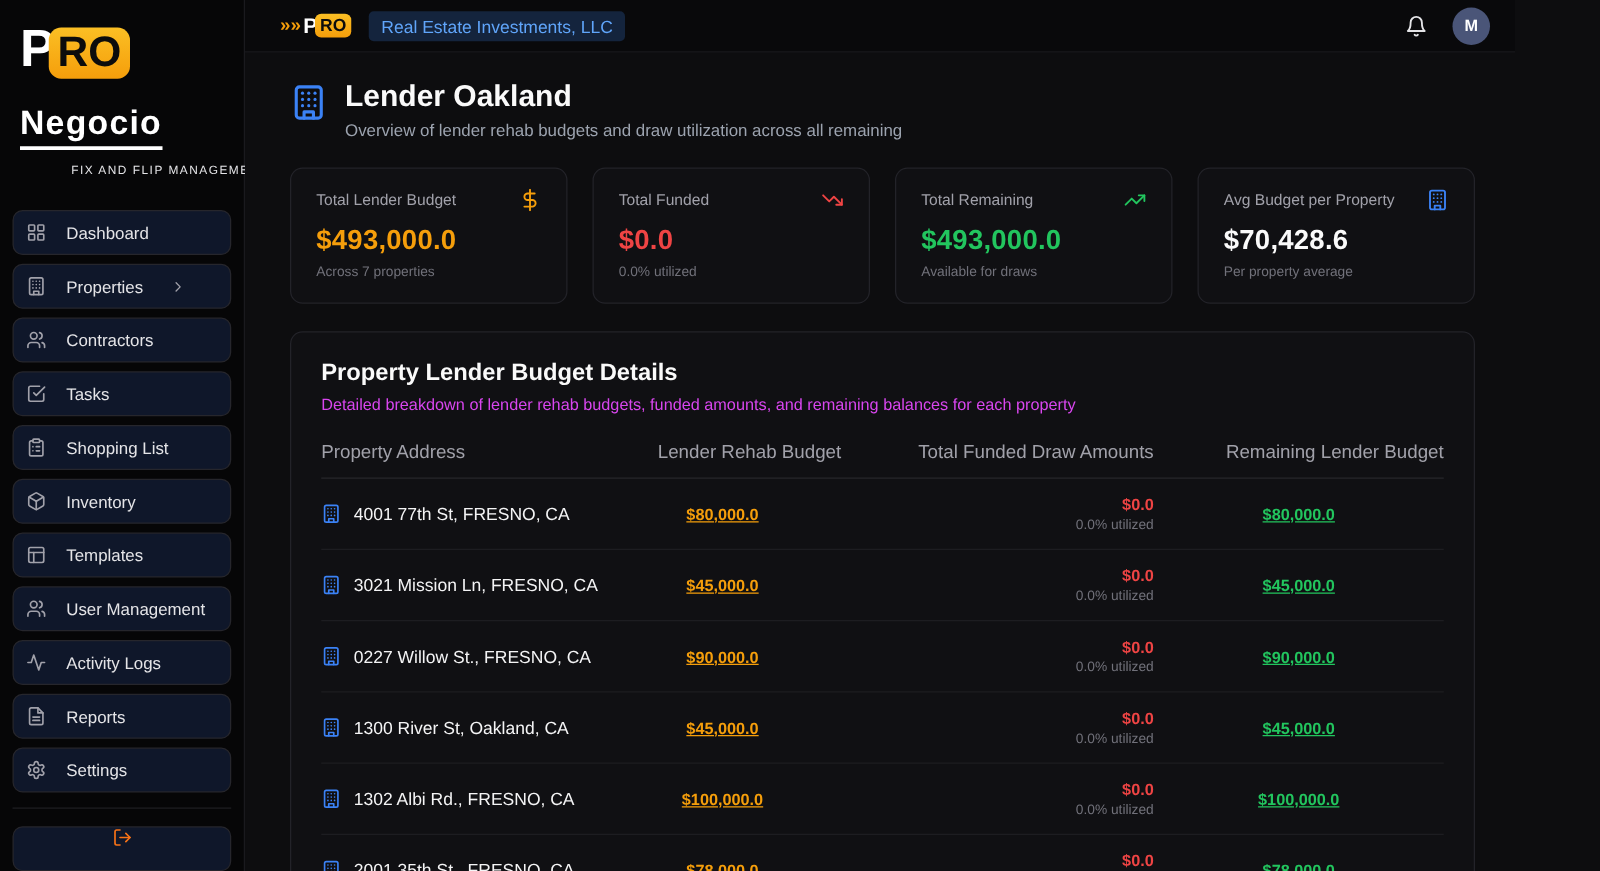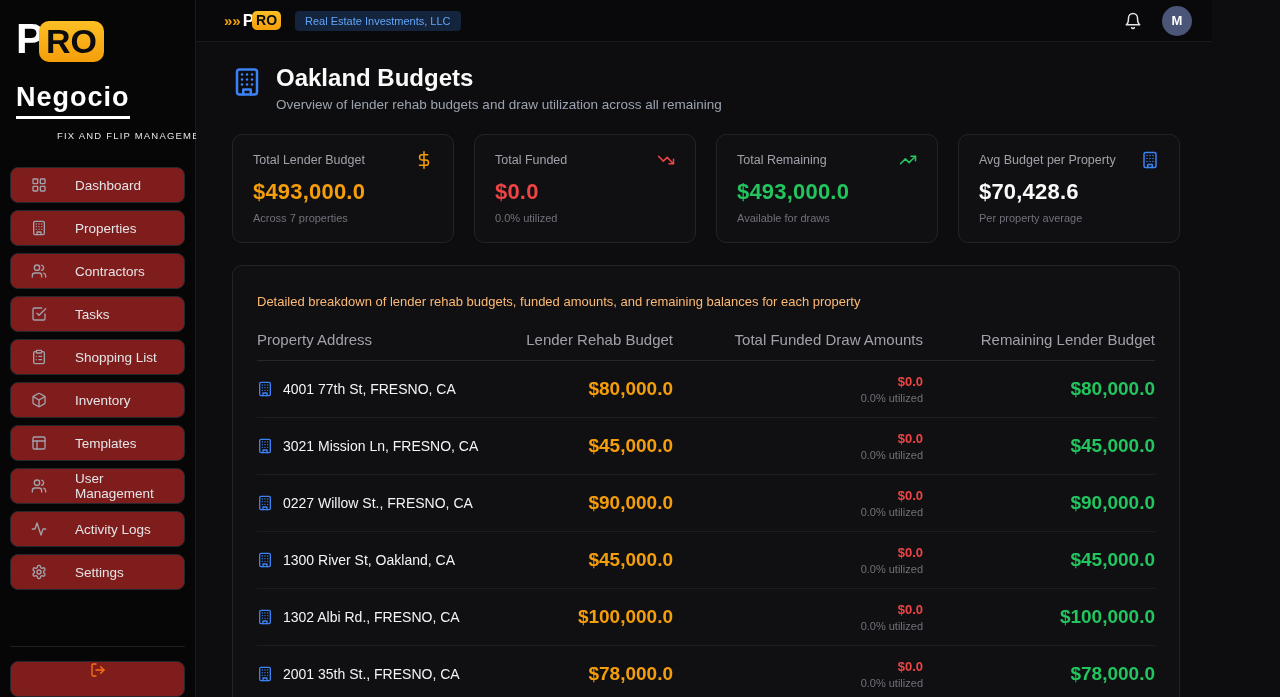--- a/index.html
+++ b/index.html
@@ -14,22 +14,22 @@
   .logo { padding: 0 6px; }
   .logo-row { line-height: 1; white-space: nowrap; }
   .logo-p { color: #fff; font-size: 42px; font-weight: 800; letter-spacing: -2px; }
   .logo-ro { background: linear-gradient(180deg, #fbbf24, #f59e0b); color: #0c0c0c; font-size: 34px;
              font-weight: 800; padding: 3px 7px 4px; border-radius: 10px; margin-left: -3px; display: inline-block; }
   .logo-name { color: #fff; font-size: 27px; font-weight: 700; letter-spacing: 1px; display: inline-block;
                border-bottom: 3px solid #fff; padding-bottom: 3px; margin-top: 20px; }
   .logo-tagline { color: #e4e4e7; font-size: 9.5px; letter-spacing: 1.2px; margin-top: 11px; white-space: nowrap; padding-left: 41px; }
 
   .nav { margin-top: 26px; display: flex; flex-direction: column; gap: 7px; }
-  .nav-item { display: flex; align-items: center; gap: 28px; height: 36px; padding: 0 20px;
-              border: 1px solid #26262c; border-radius: 8px; background: #7f1d1d;
+  .nav-item { display: flex; align-items: center; gap: 16px; height: 36px; padding: 0 10px;
+              border: 1px solid #26262c; border-radius: 8px; background: #0f172a;
               color: #e4e4e7; font-size: 13.5px; cursor: pointer; flex-shrink: 0; }
   .icon-slot { display: inline-flex; align-items: center; justify-content: center; }
   .icon-slot svg { width: 100%; height: 100%; display: block; }
   .nav-icon { width: 16px; height: 16px; color: #a1a1aa; flex-shrink: 0; }
   .chev { width: 13px; height: 13px; color: #a1a1aa; margin-left: 5px; }
 
   .logout-wrap { margin-top: auto; border-top: 1px solid #1e1e22; padding: 14px 0 0; }
   .logout { color: var(--logout_orange, #f97316); flex-direction: column; }
   .logout .nav-icon { color: var(--logout_orange, #f97316); }
 
@@ -37,21 +37,21 @@
   .main { flex: 1; display: flex; flex-direction: column; background: #0d0d0f; min-width: 0; }
 
   .topbar { height: 42px; flex-shrink: 0; display: flex; align-items: center;
             padding: 0 20px 0 28px; background: #09090b; border-bottom: 1px solid #19191d; }
   .mini-logo { display: flex; align-items: center; line-height: 1; }
   .mini-chevrons { color: #f59e0b; font-size: 15px; font-weight: 700; margin-right: 2px; }
   .mini-p { color: #fff; font-size: 17px; font-weight: 800; letter-spacing: -1px; }
   .mini-ro { background: linear-gradient(180deg, #fbbf24, #f59e0b); color: #0c0c0c; font-size: 14px;
              font-weight: 800; padding: 2px 4px 3px; border-radius: 5px; margin-left: -1px; }
   .company-badge { margin-left: 14px; background: #14243d; color: var(--badge_blue, #60a5fa);
-                   font-size: 11px; padding: 4px 10px; border-radius: 4px; }
+                   font-size: 14px; padding: 4px 10px; border-radius: 4px; }
   .topbar-right { margin-left: auto; display: flex; align-items: center; gap: 20px; }
   .bell-btn { width: 18px; height: 18px; color: #e4e4e7; cursor: pointer; }
   .avatar { width: 30px; height: 30px; border-radius: 50%; background: #4a5578; color: #fff;
             font-size: 13px; font-weight: 600; display: flex; align-items: center; justify-content: center; cursor: pointer; }
 
   .content { flex: 1; padding: 14px 32px 0 36px; overflow: hidden; }
 
   .page-header { display: flex; align-items: flex-start; gap: 14px; margin-top: 8px; }
   .page-icon { width: 30px; height: 30px; color: var(--blue, #3b82f6); margin-top: 3px; flex-shrink: 0; }
   .page-title { font-size: 24px; font-weight: 700; color: #fafafa; }
@@ -61,30 +61,30 @@
   .stat-card { background: #101013; border: 1px solid #232329; border-radius: 10px; padding: 16px 20px 18px; }
   .stat-head { display: flex; align-items: center; justify-content: space-between; }
   .stat-label { font-size: 12.5px; color: #a1a1aa; }
   .stat-icon { width: 18px; height: 18px; flex-shrink: 0; }
   .stat-value { font-size: 22px; font-weight: 700; margin-top: 10px; letter-spacing: .2px; }
   .stat-sub { font-size: 11px; color: #71717a; margin-top: 7px; }
 
   .table-card { background: #101013; border: 1px solid #232329; border-radius: 10px;
                 padding: 22px 24px; margin-top: 22px; min-height: 480px; }
   .table-title { font-size: 19px; font-weight: 700; color: #fafafa; }
-  .table-sub { font-size: 13px; color: #fdba74; margin-top: 6px; }
+  .table-sub { font-size: 13px; color: #d946ef; margin-top: 6px; }
 
   .grid-head, .trow { display: grid; grid-template-columns: minmax(0,1fr) 190px 250px 232px; align-items: center; }
   .grid-head { margin-top: 22px; padding-bottom: 12px; border-bottom: 1px solid #26262b;
                font-size: 15px; color: #a1a1aa; }
   .grid-head .col-right { text-align: right; }
   .trow { padding: 13px 0; border-bottom: 1px solid #1d1d21; cursor: pointer; }
   .addr { display: flex; align-items: center; gap: 10px; font-size: 14px; color: #f4f4f5; min-width: 0; }
   .addr-icon { width: 16px; height: 16px; color: var(--blue, #3b82f6); flex-shrink: 0; }
-  .money { font-size: 19px; font-weight: 600; text-align: right; }
+  .money { font-size: 13px; font-weight: 600; text-align: center; text-decoration: underline; }
   .budget-amt { color: var(--orange, #f59e0b); }
   .remaining-amt { color: var(--green, #22c55e); }
   .funded-cell { text-align: right; }
   .funded-amt { color: var(--red, #ef4444); font-size: 13px; font-weight: 600; }
   .funded-util { color: #71717a; font-size: 11px; margin-top: 3px; }
 </style>
 </head>
 <body>
 
 <div class="app">
@@ -213,20 +213,32 @@
   <div class="nav-item">
     <span class="icon-slot nav-icon">
             <svg viewBox="0 0 24 24" fill="none" stroke="currentColor" stroke-width="2" stroke-linecap="round" stroke-linejoin="round">
               <polyline points="22 12 18 12 15 21 9 3 6 12 2 12"></polyline>
             </svg>
           </span>
     <span>Activity Logs</span>
 
   </div>
 
+  <div class="nav-item">
+    <span class="icon-slot nav-icon">
+            <svg viewBox="0 0 24 24" fill="none" stroke="currentColor" stroke-width="2" stroke-linecap="round" stroke-linejoin="round">
+              <path d="M14 2H6a2 2 0 0 0-2 2v16a2 2 0 0 0 2 2h12a2 2 0 0 0 2-2V8z"></path>
+              <polyline points="14 2 14 8 20 8"></polyline>
+              <line x1="16" y1="13" x2="8" y2="13"></line>
+              <line x1="16" y1="17" x2="8" y2="17"></line>
+            </svg>
+          </span>
+    <span>Reports</span>
+
+  </div>
 
   <div class="nav-item">
     <span class="icon-slot nav-icon">
             <svg viewBox="0 0 24 24" fill="none" stroke="currentColor" stroke-width="2" stroke-linecap="round" stroke-linejoin="round">
               <path d="M12.22 2h-.44a2 2 0 0 0-2 2v.18a2 2 0 0 1-1 1.73l-.43.25a2 2 0 0 1-2 0l-.15-.08a2 2 0 0 0-2.73.73l-.22.38a2 2 0 0 0 .73 2.73l.15.1a2 2 0 0 1 1 1.72v.51a2 2 0 0 1-1 1.74l-.15.09a2 2 0 0 0-.73 2.73l.22.38a2 2 0 0 0 2.73.73l.15-.08a2 2 0 0 1 2 0l.43.25a2 2 0 0 1 1 1.73V20a2 2 0 0 0 2 2h.44a2 2 0 0 0 2-2v-.18a2 2 0 0 1 1-1.73l.43-.25a2 2 0 0 1 2 0l.15.08a2 2 0 0 0 2.73-.73l.22-.39a2 2 0 0 0-.73-2.73l-.15-.08a2 2 0 0 1-1-1.74v-.5a2 2 0 0 1 1-1.74l.15-.09a2 2 0 0 0 .73-2.73l-.22-.38a2 2 0 0 0-2.73-.73l-.15.08a2 2 0 0 1-2 0l-.43-.25a2 2 0 0 1-1-1.73V4a2 2 0 0 0-2-2z"></path>
               <circle cx="12" cy="12" r="3"></circle>
             </svg>
           </span>
     <span>Settings</span>
 
@@ -279,21 +291,21 @@
               <path d="M12 6h.01"></path>
               <path d="M12 10h.01"></path>
               <path d="M12 14h.01"></path>
               <path d="M16 10h.01"></path>
               <path d="M16 14h.01"></path>
               <path d="M8 10h.01"></path>
               <path d="M8 14h.01"></path>
             </svg>
         </span>
         <div>
-          <h1 class="page-title">Oakland Budgets</h1>
+          <h1 class="page-title">Lender Oakland</h1>
           <p class="page-sub">Overview of lender rehab budgets and draw utilization across all remaining</p>
         </div>
       </div>
 
       <section class="stats">
   <div class="stat-card">
     <div class="stat-head">
       <span class="stat-label">Total Lender Budget</span>
       <span class="icon-slot stat-icon" style="color: rgb(245, 158, 11);">
                 <svg viewBox="0 0 24 24" fill="none" stroke="currentColor" stroke-width="2" stroke-linecap="round" stroke-linejoin="round">
@@ -352,20 +364,21 @@
                   <path d="M8 14h.01"></path>
                 </svg>
               </span>
     </div>
     <div class="stat-value" style="color: rgb(250, 250, 250);">$70,428.6</div>
     <div class="stat-sub">Per property average</div>
   </div>
 </section>
 
       <section class="table-card">
+        <h2 class="table-title">Property Lender Budget Details</h2>
         <p class="table-sub">Detailed breakdown of lender rehab budgets, funded amounts, and remaining balances for each property</p>
 
         <div class="grid-head">
           <div>Property Address</div>
           <div class="col-right">Lender Rehab Budget</div>
           <div class="col-right">Total Funded Draw Amounts</div>
           <div class="col-right">Remaining Lender Budget</div>
         </div>
 
         <div>

